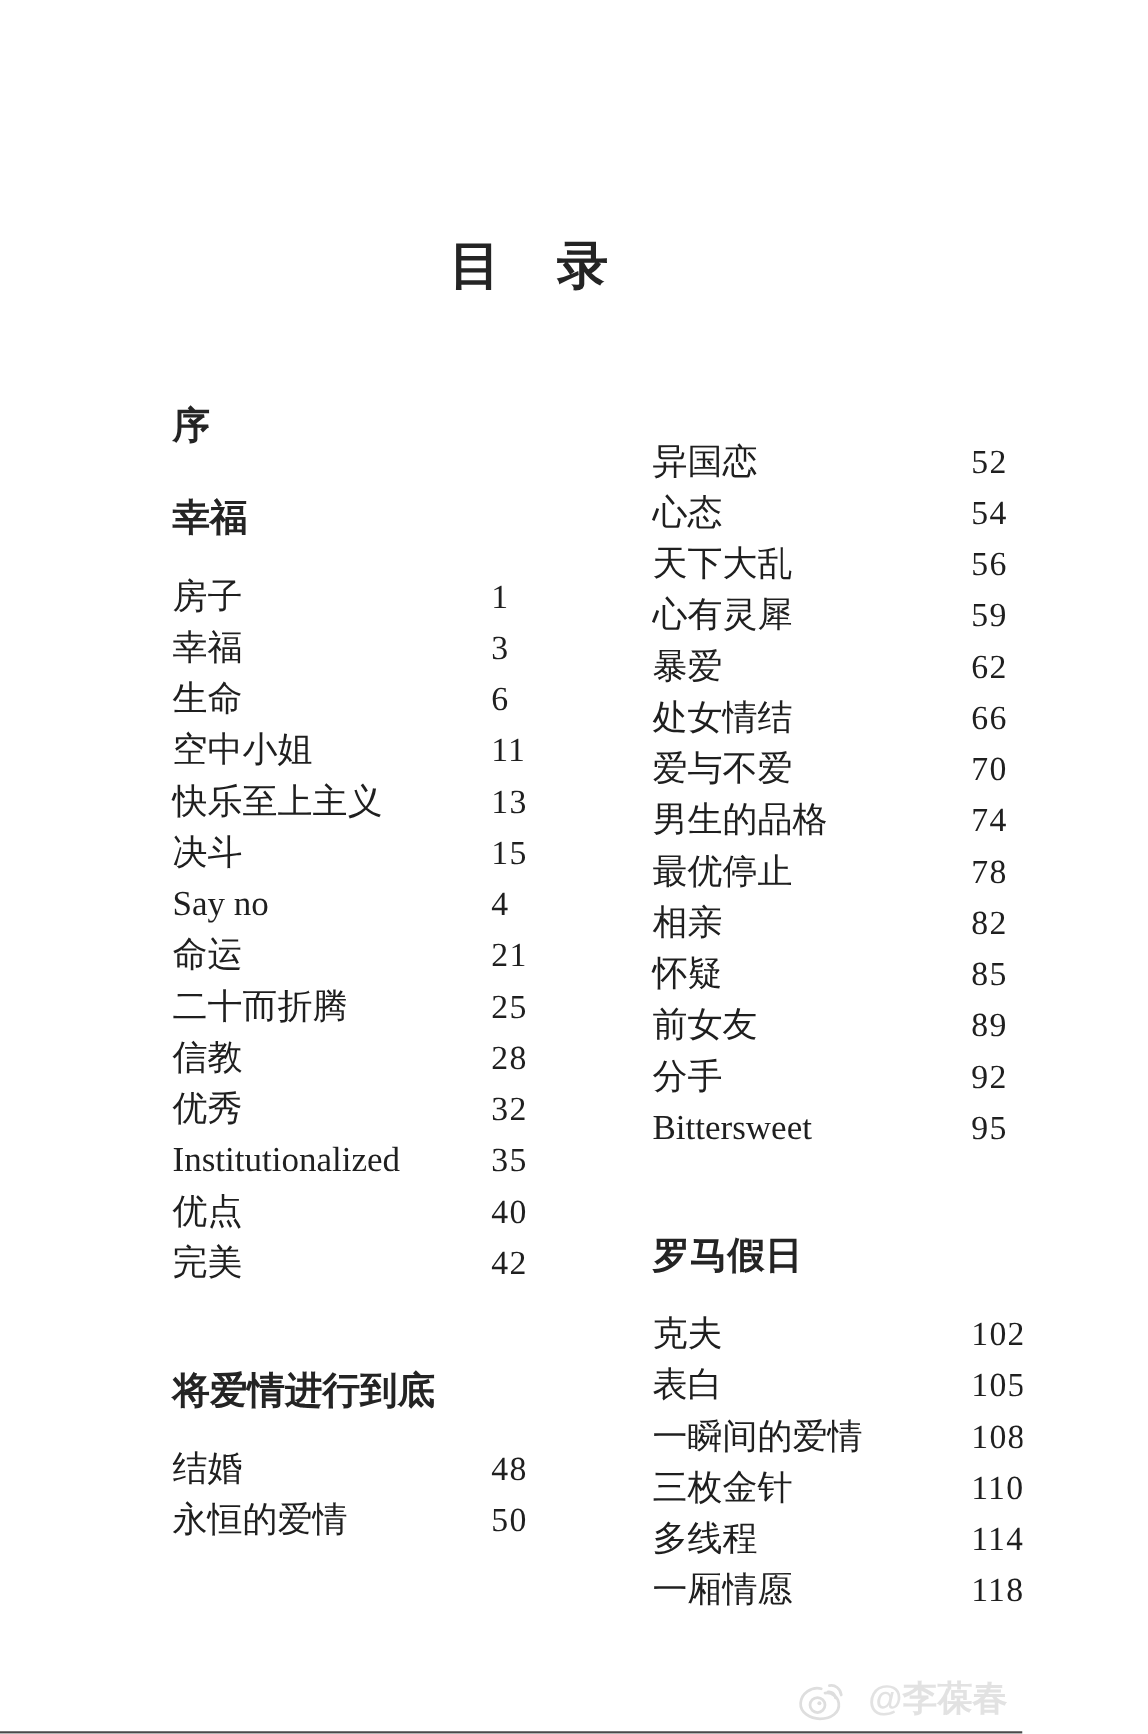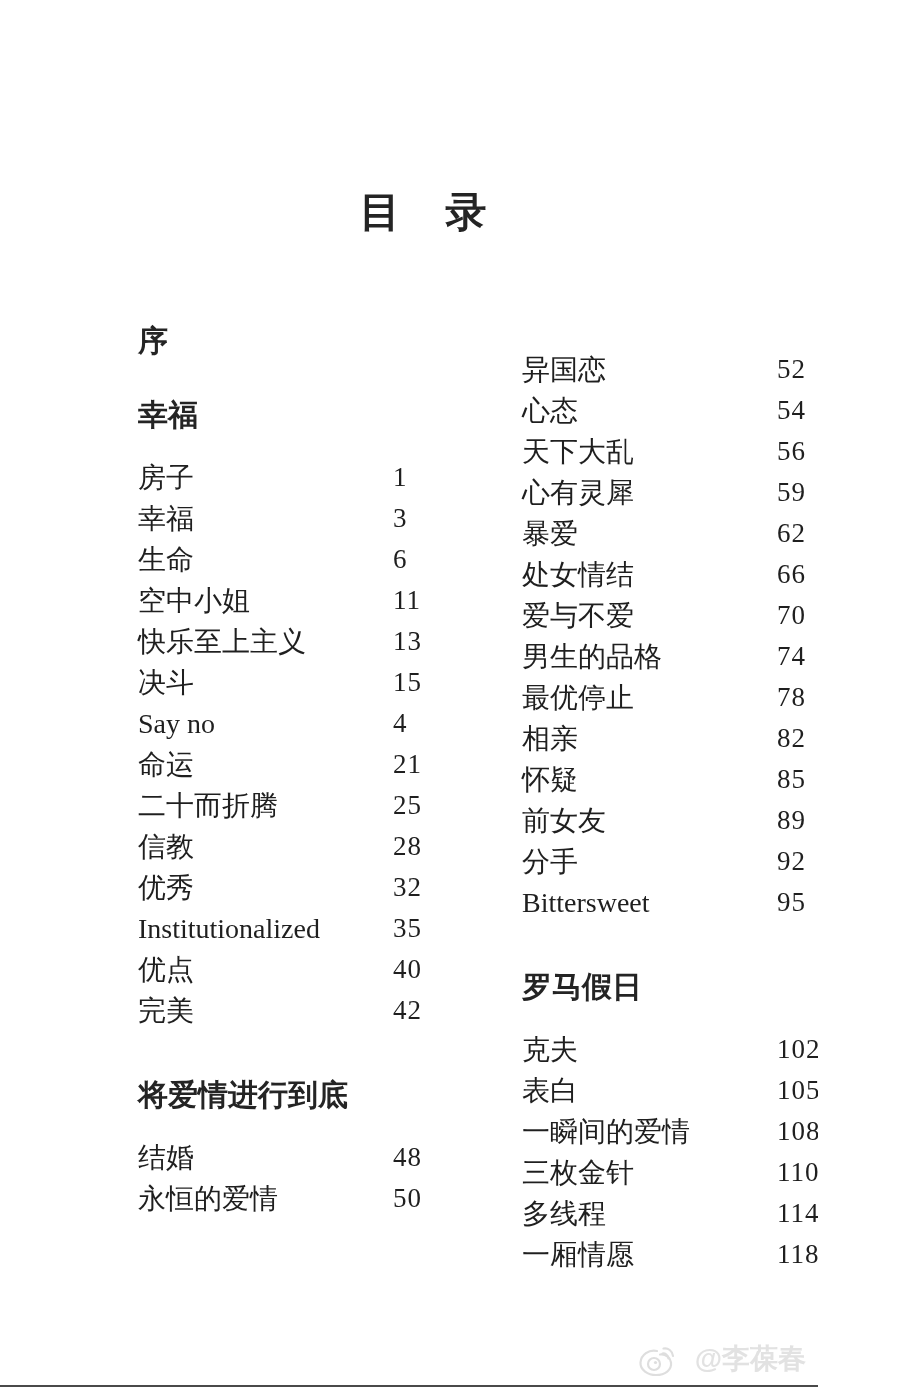--- a/index.html
+++ b/index.html
@@ -34,21 +34,21 @@
   .heading {
     font-family: "Liberation Sans", sans-serif;
     font-weight: bold;
     font-size: 30px;
     line-height: 44px;
     color: #242424;
     white-space: nowrap;
   }
   .heading + .heading { margin-top: 30px; }
   .heading + .entry   { margin-top: 20px; }
-  .entry + .heading   { margin-top: 42px; }
+  .entry + .heading   { margin-top: 60px; }
   .entry {
     position: relative;
     height: 41px;
     line-height: 41px;
     font-size: 28px;
     white-space: nowrap;
   }
   .entry .label { display: inline-block; }
   .entry .num {
     position: absolute;

